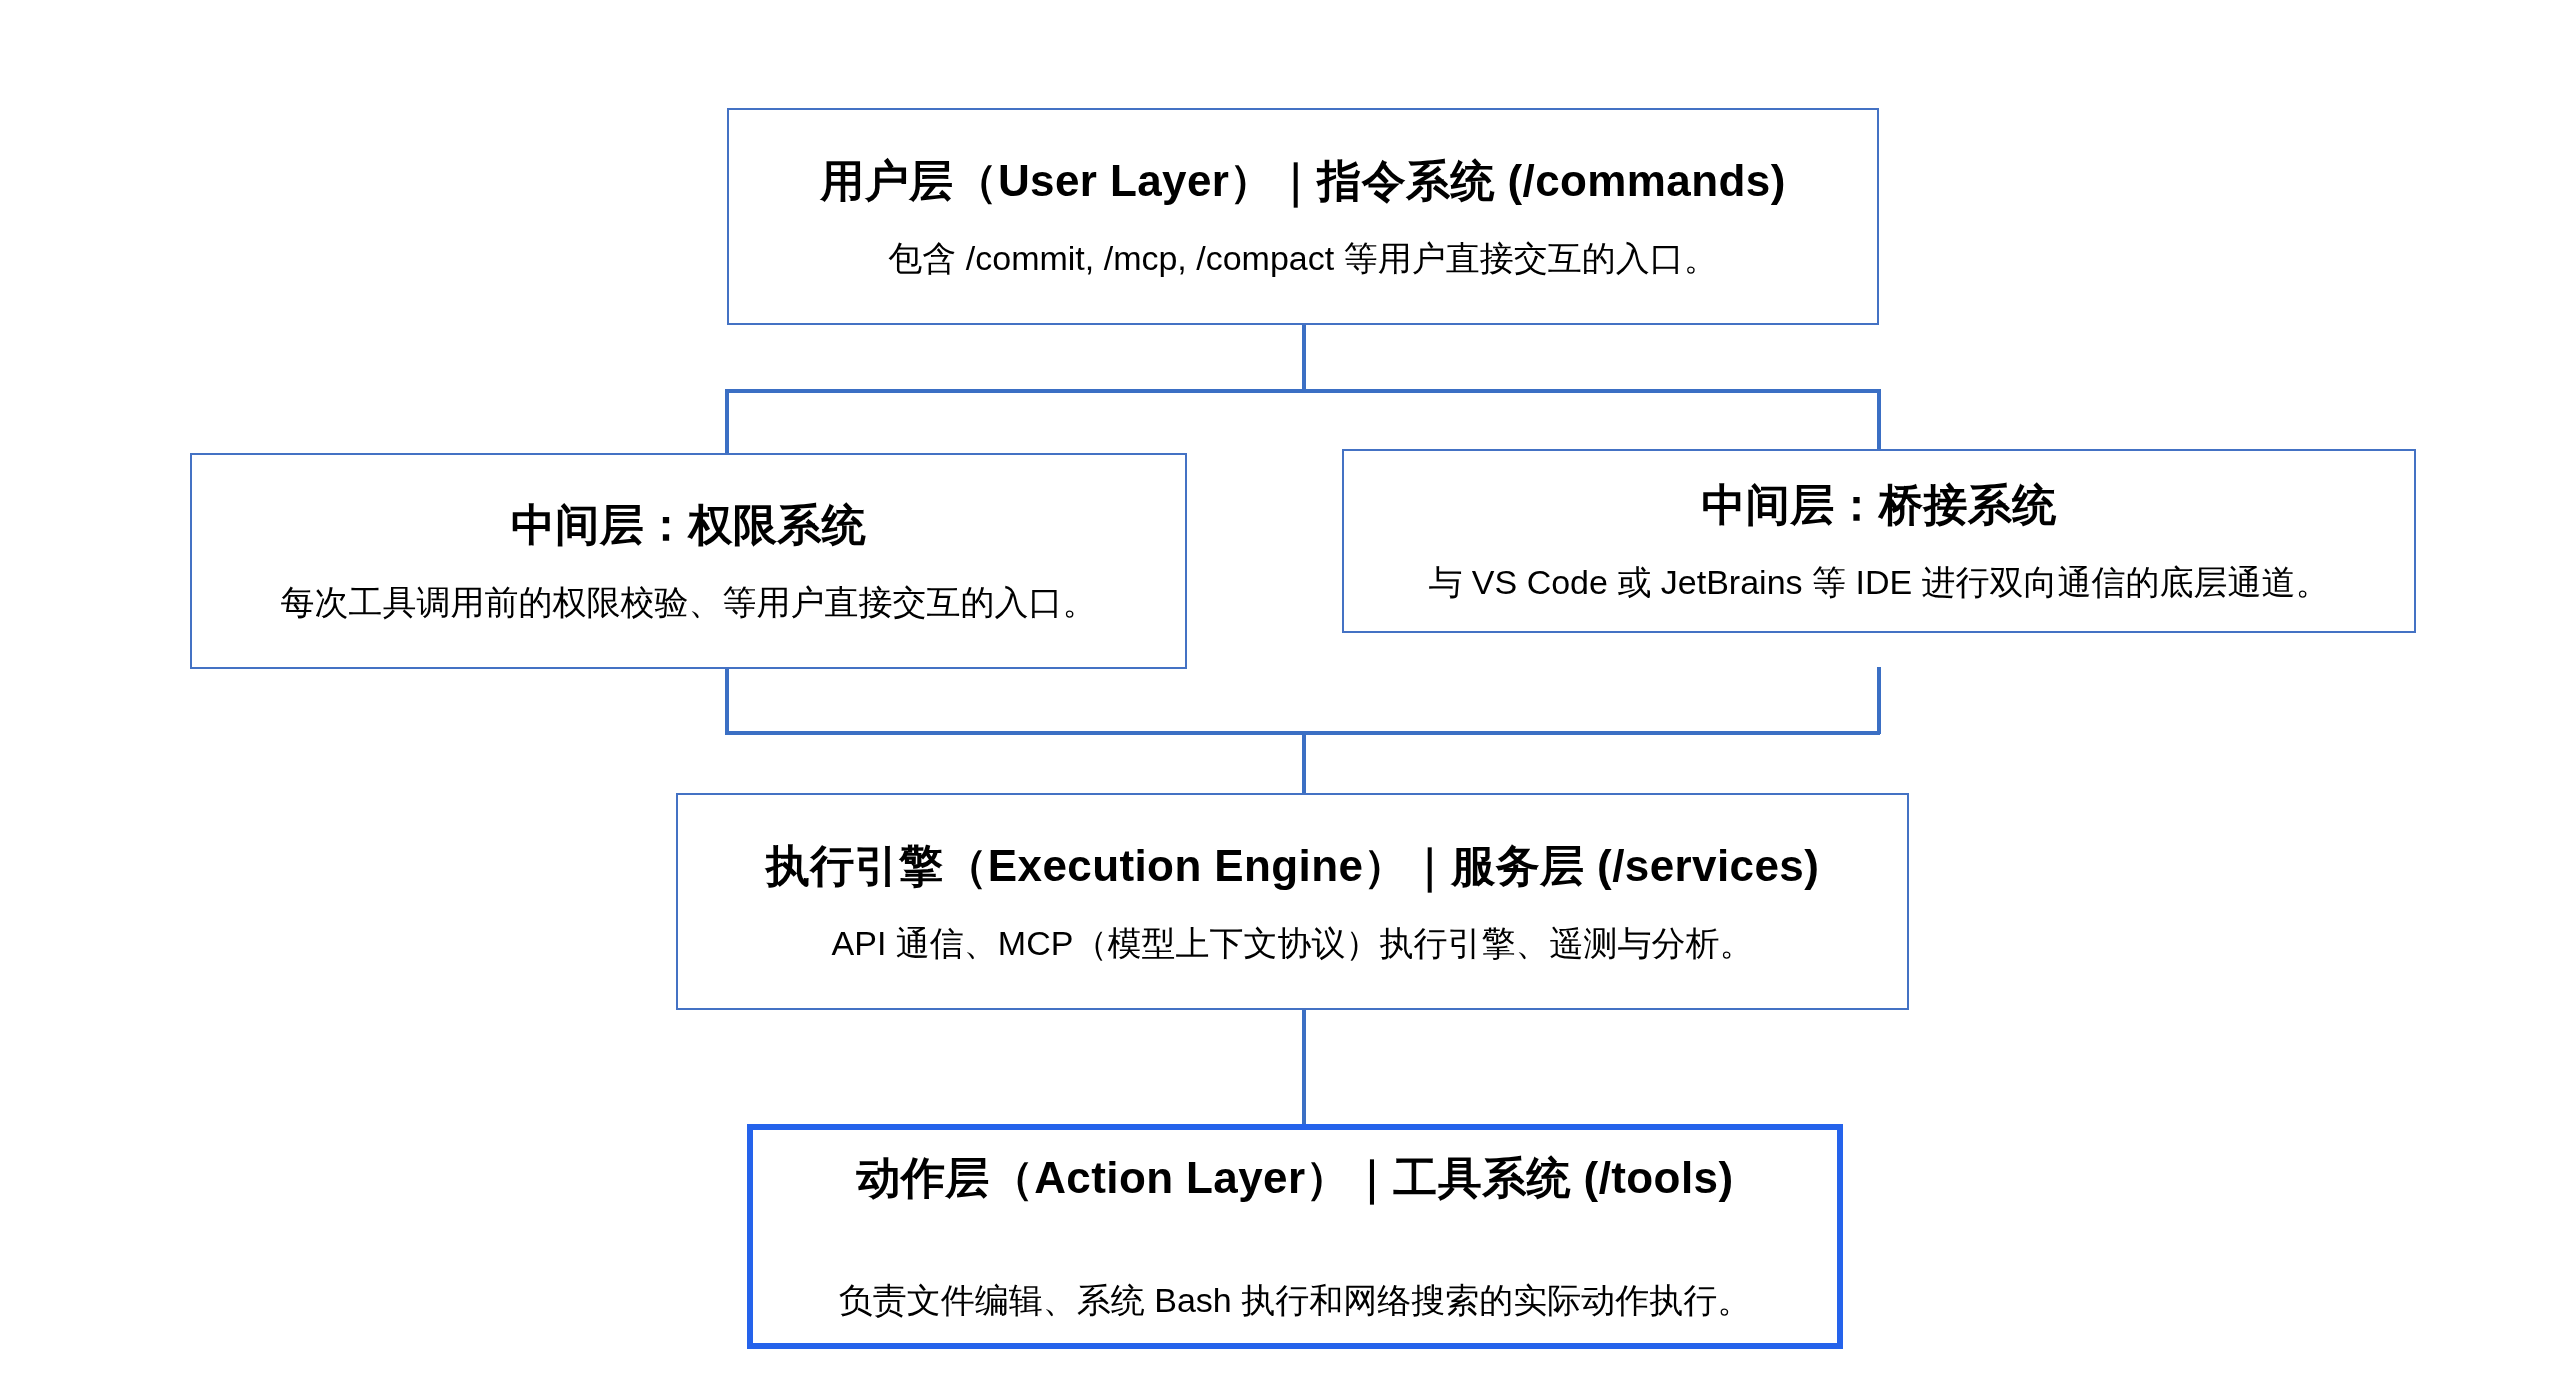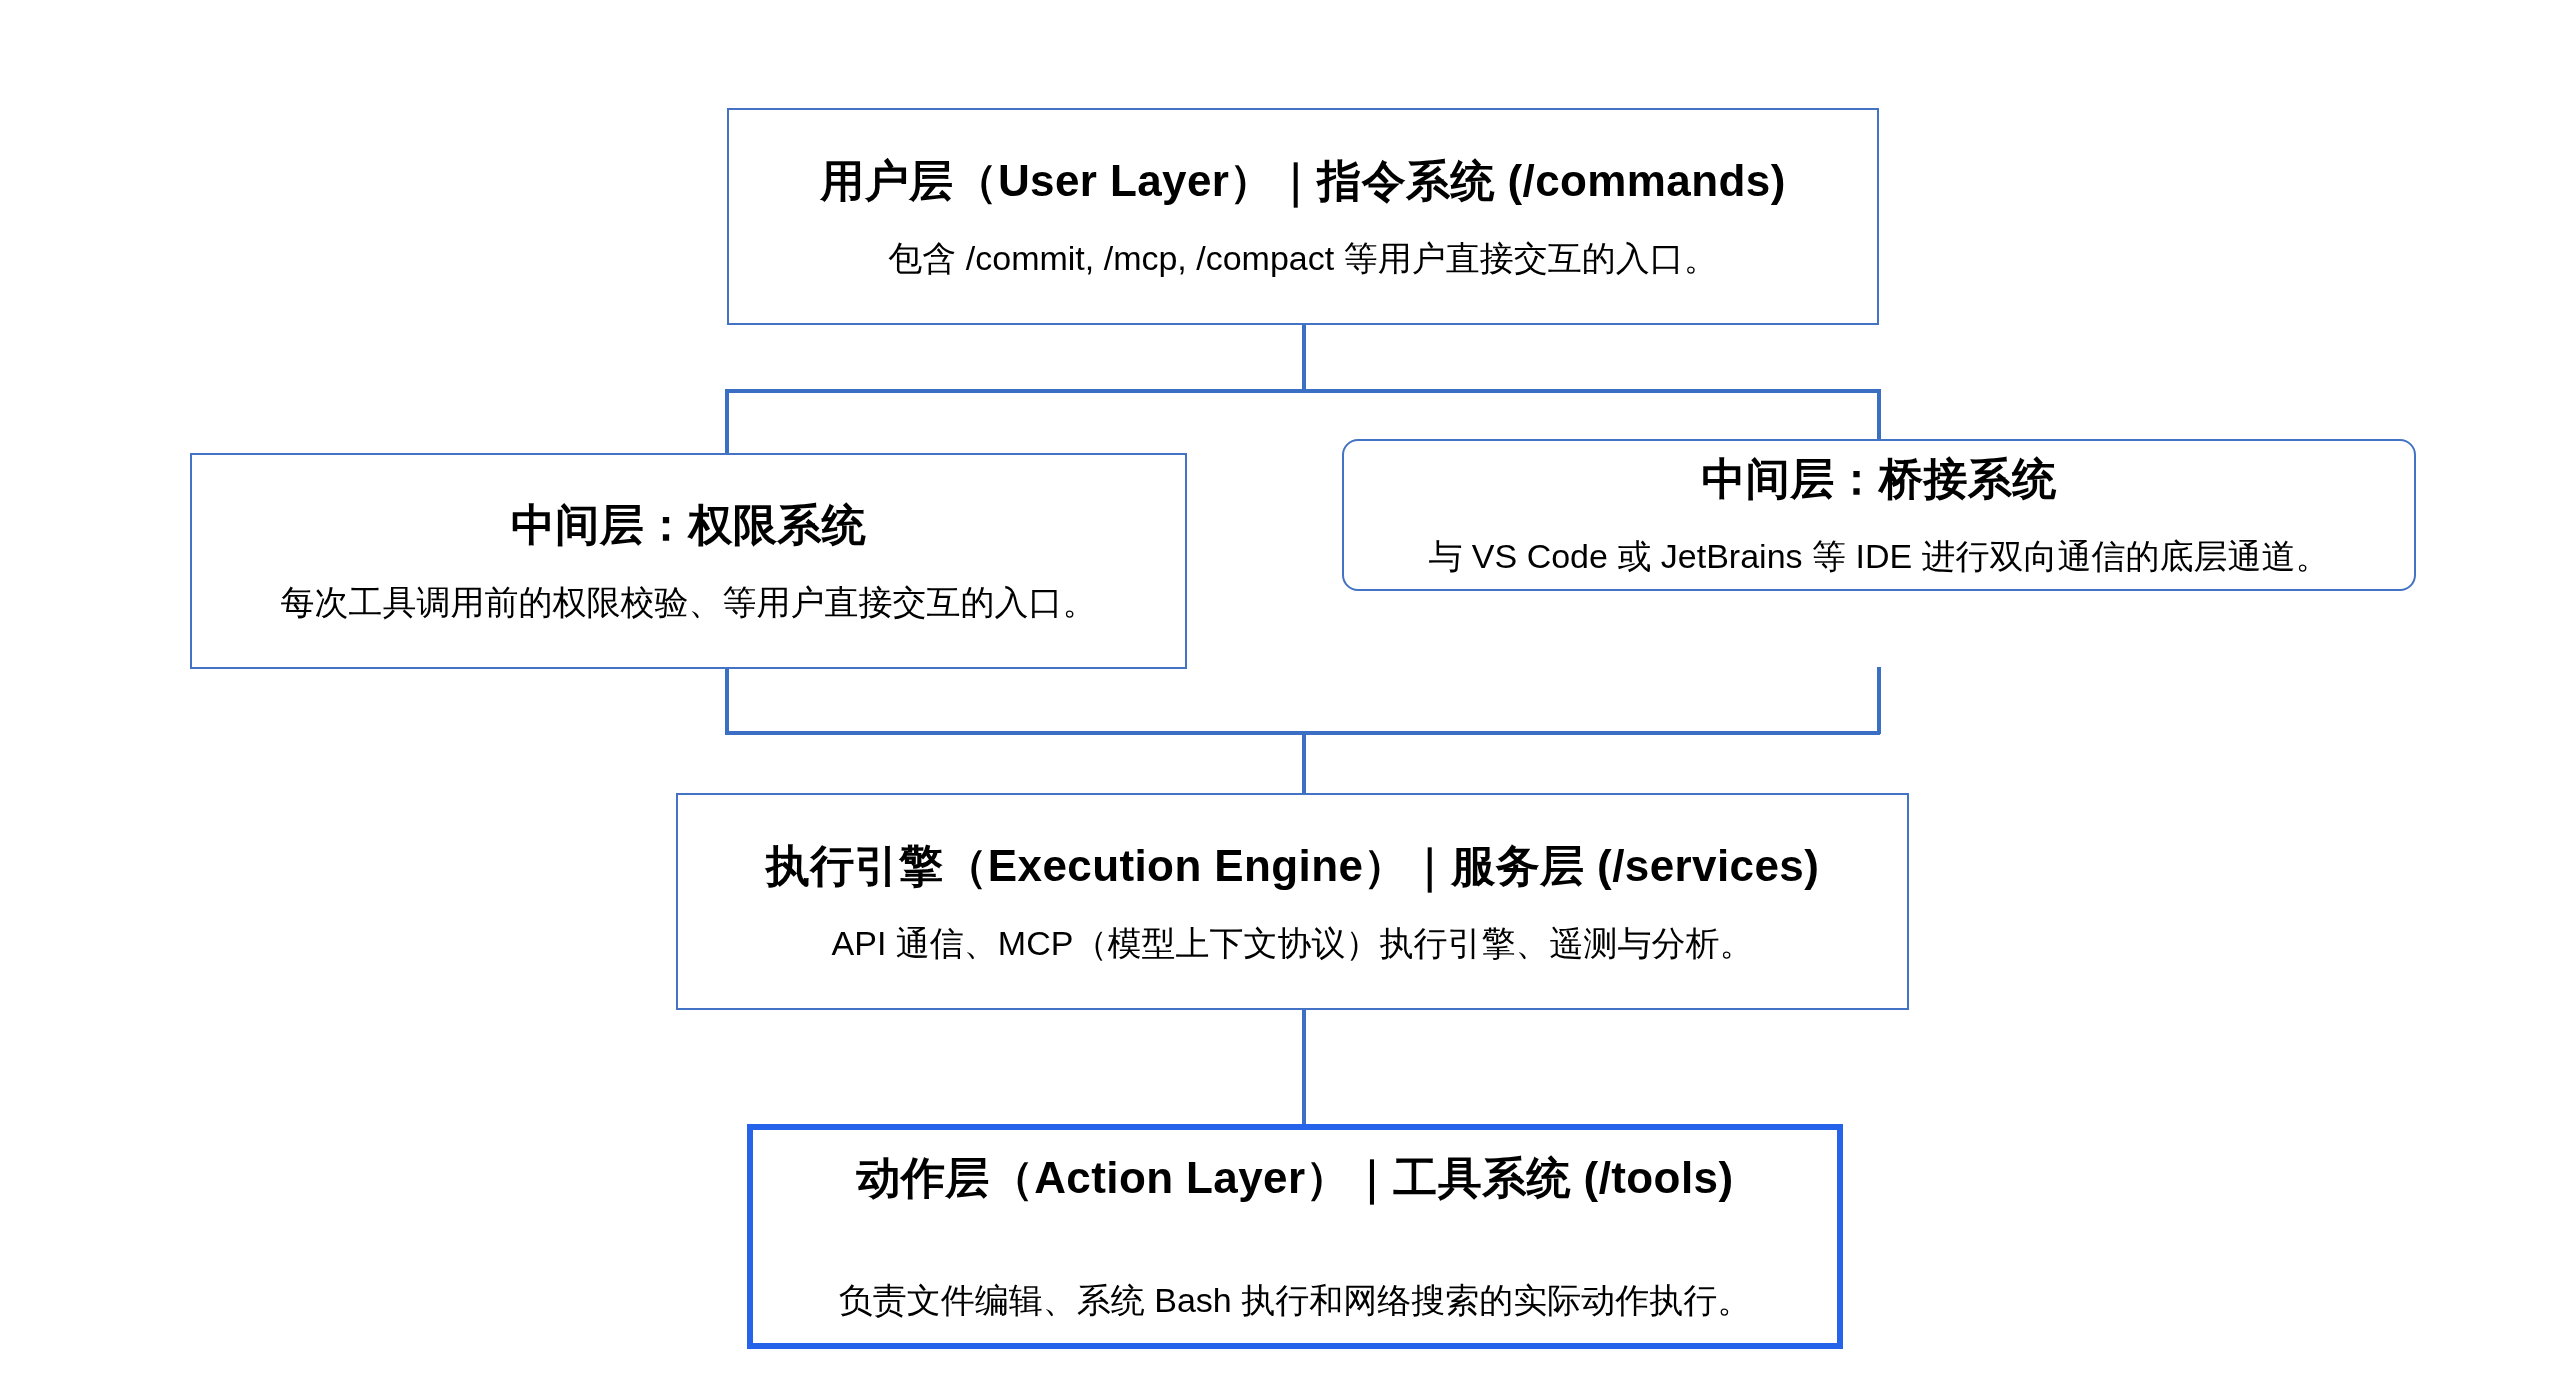--- a/index.html
+++ b/index.html
@@ -84,21 +84,21 @@
   <div class="node" style="left:727px; top:108px; width:1152px; height:217px;">
     <div class="node-title">用户层（User Layer）｜指令系统 (/commands)</div>
     <div class="node-desc">包含 /commit, /mcp, /compact 等用户直接交互的入口。</div>
   </div>
 
   <div class="node" style="left:190px; top:453px; width:997px; height:216px;">
     <div class="node-title">中间层：权限系统</div>
     <div class="node-desc">每次工具调用前的权限校验、等用户直接交互的入口。</div>
   </div>
 
-  <div class="node" style="left:1342px; top:439px; width:1074px; height:152px;border-radius:16px;">
+  <div class="node" style="left:1342px; top:449px; width:1074px; height:184px;">
     <div class="node-title">中间层：桥接系统</div>
     <div class="node-desc">与 VS Code 或 JetBrains 等 IDE 进行双向通信的底层通道。</div>
   </div>
 
   <div class="node" style="left:676px; top:793px; width:1233px; height:217px;">
     <div class="node-title">执行引擎（Execution Engine）｜服务层 (/services)</div>
     <div class="node-desc">API 通信、MCP（模型上下文协议）执行引擎、遥测与分析。</div>
   </div>
 
   <div class="node emphasis" style="left:747px; top:1124px; width:1096px; height:225px;gap:45px;">

